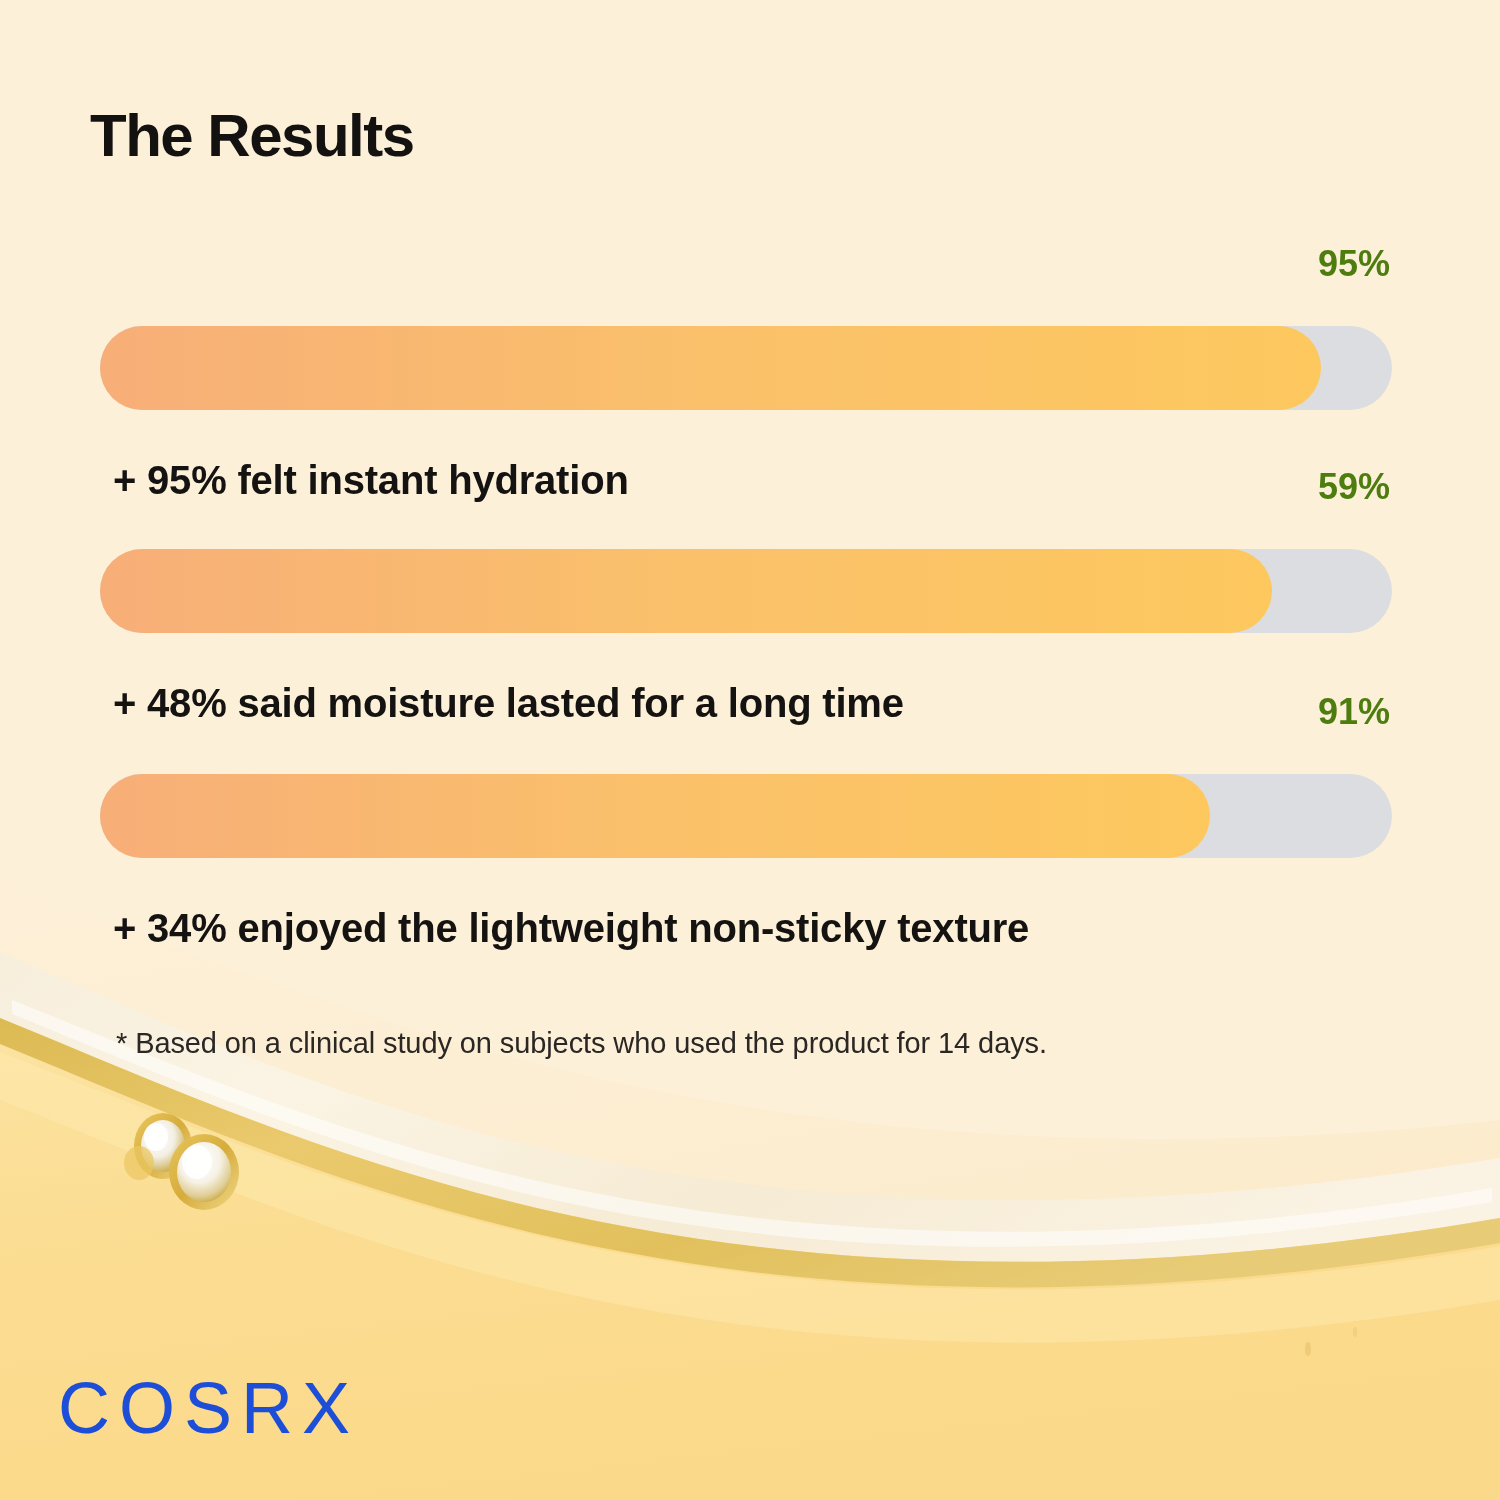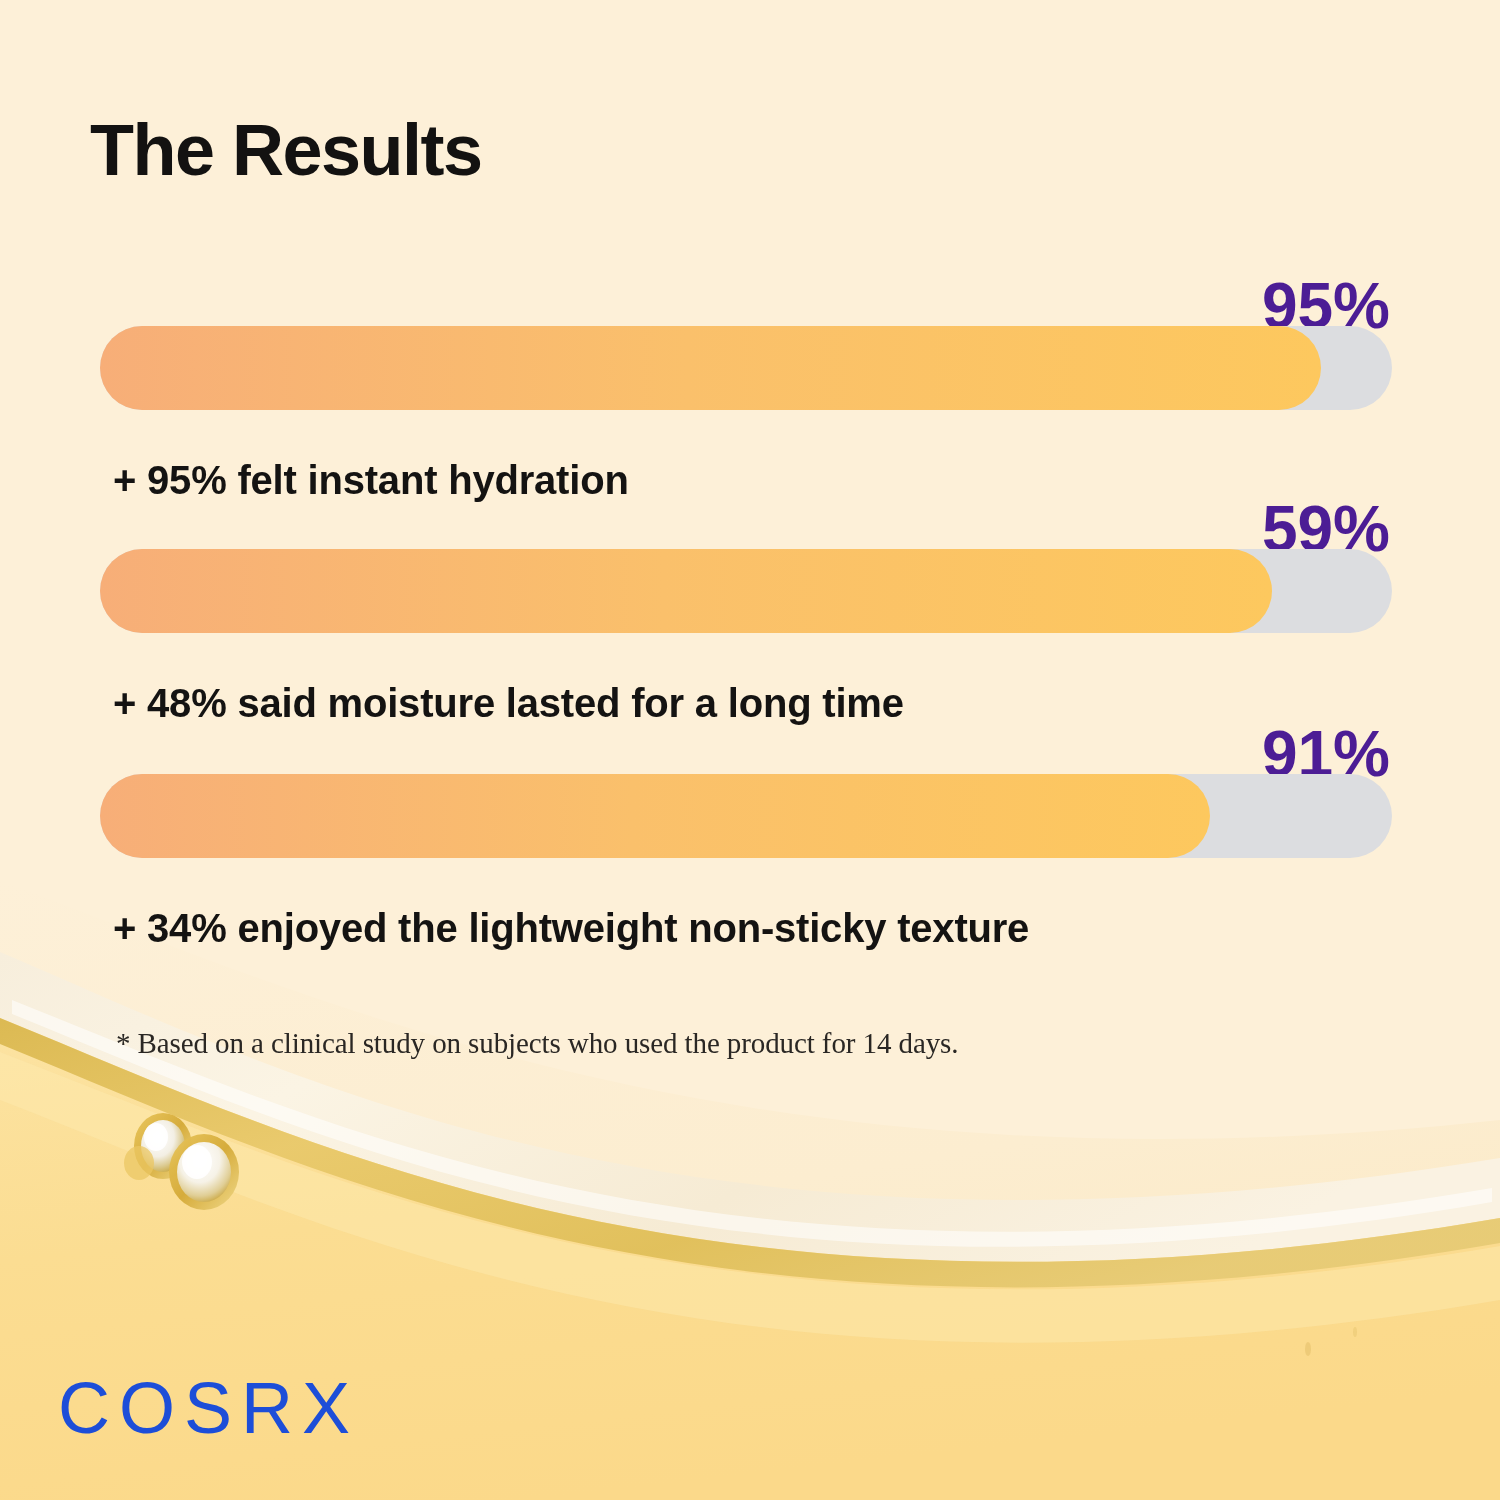--- a/index.html
+++ b/index.html
@@ -32,21 +32,21 @@
     height: 1500px;
     z-index: 0;
   }
 
   
   .title {
     position: absolute;
     left: 90px;
     top: 66px;
     z-index: 5;
-    font-size: 72px;
+    font-size: 60px;
     line-height: 1.0;
     font-weight: 700;
     letter-spacing: -1.5px;
     color: #131211;
     font-family: "Liberation Sans", sans-serif;
   }
 
   
   .results {
     position: absolute;
@@ -62,27 +62,26 @@
     width: 1500px;
   }
   .result-row.r0 { top: 246px; }
   .result-row.r1 { top: 469px; }
   .result-row.r2 { top: 694px; }
 
   .pct-label {
     position: absolute;
     right: 110px;
     top: 0;
-    font-size: 64px;
+    font-size: 36px;
     font-weight: 700;
     letter-spacing: 0px;
-    color: #4c1d95;
+    color: #4d7c0f;
     line-height: 1;
     font-family: "Liberation Sans", sans-serif;
-    margin-top: 28px;
   }
 
   .bar-track {
     position: absolute;
     left: 100px;
     top: 80px;
     width: 1292px;
     height: 84px;
     background: #DCDDE0;
     border-radius: 42px;
@@ -115,21 +114,21 @@
   .footnote {
     position: absolute;
     left: 116px;
     top: 1027px;
     z-index: 5;
     font-size: 29px;
     font-weight: 400;
     color: #2A2724;
     letter-spacing: -0.1px;
     white-space: nowrap;
-    font-family: Liberation Serif, serif;
+    font-family: Liberation Sans, sans-serif;
   }
 
   
   .brand {
     position: absolute;
     left: 58px;
     top: 1372px;
     z-index: 6;
     font-size: 72px;
     font-weight: 400;

